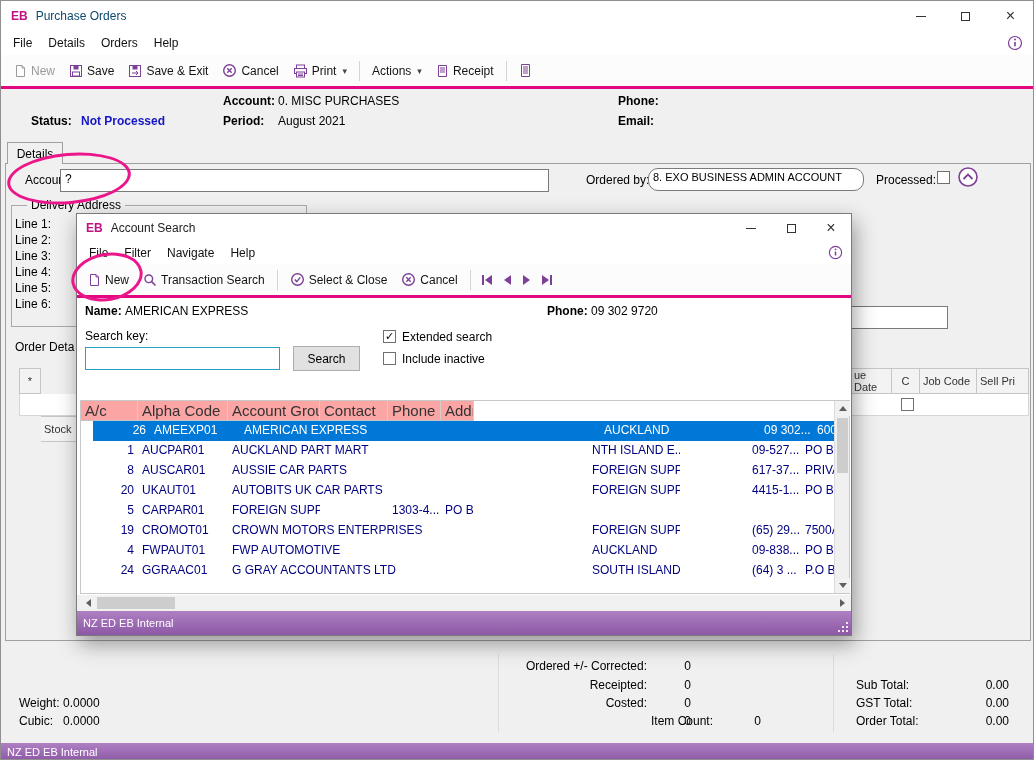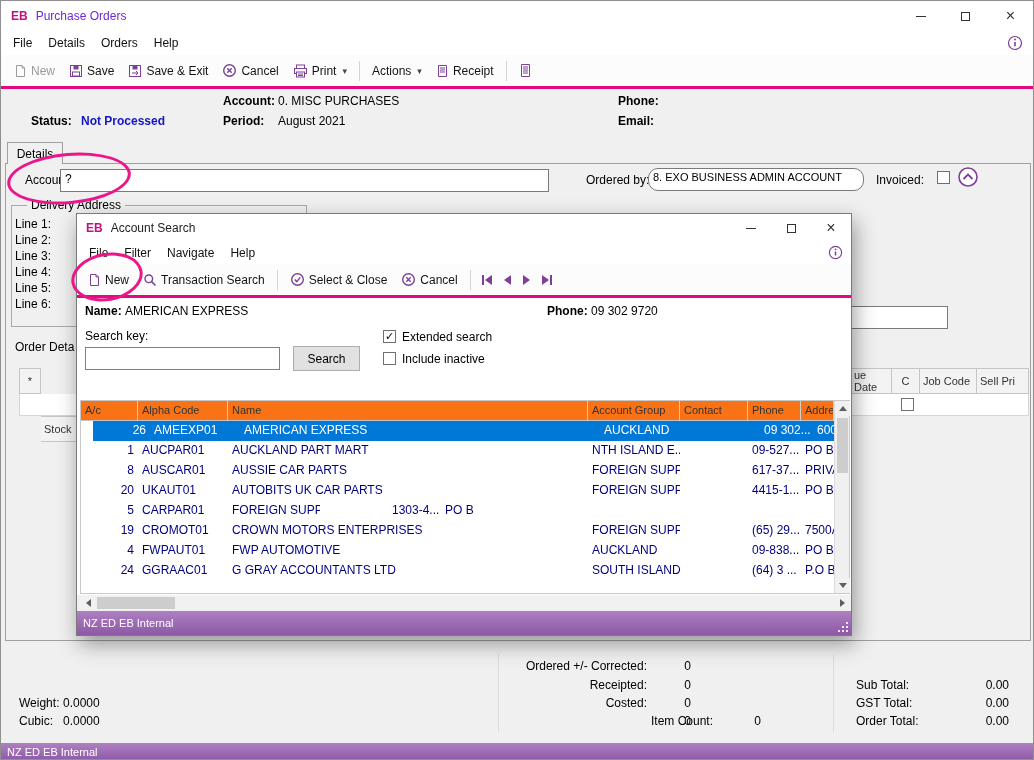--- a/index.html
+++ b/index.html
@@ -4,21 +4,21 @@
 <style>
   * { margin:0; padding:0; box-sizing:border-box; font-family:"Liberation Sans","DejaVu Sans",sans-serif; }
   body { width:1034px; height:760px; background:#fff; overflow:hidden; font-size:12px; color:#000; }
   .abs { position:absolute; }
   .b { font-weight:bold; }
   .screen { position:relative; width:1034px; height:760px; background:#fff; border:1px solid #8f8f8f; overflow:hidden; }
 
   
   .titlebar { position:absolute; left:0; right:0; height:30px; background:#fff; display:flex; align-items:center; padding-left:10px; }
   .logo { color:#c01283; font-weight:bold; font-size:12px; margin-right:8px; }
-  .wtitle { color:#6d28d9; font-size:12px; }
+  .wtitle { color:#0c4a6e; font-size:12px; }
   .win-controls { position:absolute; right:0; top:0; height:100%; display:flex; }
   .win-btn { width:45px; height:100%; display:flex; align-items:center; justify-content:center; color:#333; }
   .g-min { width:10px; border-bottom:1px solid #333; }
   .g-max { width:9px; height:9px; border:1px solid #333; }
   .g-close { font-size:16px; line-height:1; }
 
   
   .menubar { position:absolute; left:0; right:0; height:24px; background:#fff; display:flex; align-items:center; padding-left:4px; }
   .mitem { padding:3px 8px; color:#111; }
   .infoicon { position:absolute; }
@@ -63,21 +63,21 @@
   .tri-r { width:0; height:0; border-top:5px solid transparent; border-bottom:5px solid transparent; border-left:7px solid #7e3f97; }
   .nav-bar { width:2px; height:10px; background:#7e3f97; }
 
   .search-input { position:absolute; background:#fff; border:1px solid #2d9fc6; }
   .btn { background:#e1e1e1; border:1px solid #adadad; display:flex; align-items:center; justify-content:center; font-size:12px; }
 
   
   .dgrid { position:absolute; left:3px; top:186px; width:770px; height:194px; background:#fff; border:1px solid #c8c8c8; }
   .dgrid-hdr { display:flex; height:20px; }
   .dgc { padding:0 4px; height:20px; line-height:19px; white-space:nowrap; overflow:hidden; font-size:12px; }
-  .dgrid-hdr .dgc { background:#f97316; border-right:1px solid #d0d0d0; border-bottom:1px solid #c4c4c4; color:#333; font-size:11px; }
+  .dgrid-hdr .dgc { background:#fca5a5; border-right:1px solid #d0d0d0; border-bottom:1px solid #c4c4c4; color:#333; font-size:15px; }
   .grid-row { display:flex; height:20px; color:#000080; }
   .grid-row.sel { background:#0078d7; color:#fff;margin-left:12px; }
   .c0 { width:57px; text-align:right; }
   .c1 { width:90px; }
   .c2 { width:360px; }
   .c3 { width:92px; }
   .c4 { width:68px; }
   .c5 { width:53px; }
   .c6 { width:33px; }
 
@@ -213,21 +213,21 @@
 
     <div class="tab">
         <span>Details</span>
       </div>
     <div class="panel"></div>
 
     <span class="abs" style="left:24px; top:84px; z-index:2;">Account:</span>
     <div class="field abs" style="left:59px; top:80px; width:489px; height:23px; z-index:2;">?</div>
     <span class="abs" style="left:585px; top:84px; z-index:2;">Ordered by:</span>
     <div class="field abs" style="left:647px; top:79px; width:216px; height:23px; font-size:11px; z-index:2;border-radius:10px;">8. EXO BUSINESS ADMIN ACCOUNT</div>
-    <span class="abs" style="left:875px; top:84px; z-index:2;">Invoiced:</span>
+    <span class="abs" style="left:875px; top:84px; z-index:2;">Processed:</span>
     <div class="checkbox abs" style="left:936px; top:82px; z-index:2;"></div>
     <div class="abs" style="left:956px; top:77px; z-index:2;">
       <svg width="22" height="22" viewBox="0 0 22 22">
           <circle cx="11" cy="11" r="9" fill="#fff" stroke="#7e3f97" stroke-width="1.6"></circle>
           <path d="M6.5 13 11 8.5 15.5 13" fill="none" stroke="#7e3f97" stroke-width="1.8"></path>
         </svg>
     </div>
 
     <span class="gb-legend" style="left:26px; top:109px;">Delivery Address</span>
     <div class="groupbox" style="left:10px; top:116px; width:296px; height:122px;"></div>
@@ -379,21 +379,20 @@
     <div class="btn abs" style="left:216px; top:132px; width:67px; height:25px; z-index:2;">Search</div>
     <div class="checkbox checked abs" style="left:306px; top:116px; z-index:2;"></div>
     <span class="abs" style="left:325px; top:116px; z-index:2;">Extended search</span>
     <div class="checkbox abs" style="left:306px; top:138px; z-index:2;"></div>
     <span class="abs" style="left:325px; top:138px; z-index:2;">Include inactive</span>
 
     <div class="dgrid">
       <div class="dgrid-hdr">
         <div class="dgc c0" style="text-align:left;">A/c</div>
         <div class="dgc c1">Alpha Code</div>
-        <div class="dgc c2">Name</div>
         <div class="dgc c3">Account Group</div>
         <div class="dgc c4">Contact</div>
         <div class="dgc c5">Phone</div>
         <div class="dgc c6">Addre...</div>
       </div>
 
       <div class="grid-row sel">
         <div class="dgc c0">26</div>
         <div class="dgc c1">AMEEXP01</div>
         <div class="dgc c2">AMERICAN EXPRESS</div>

